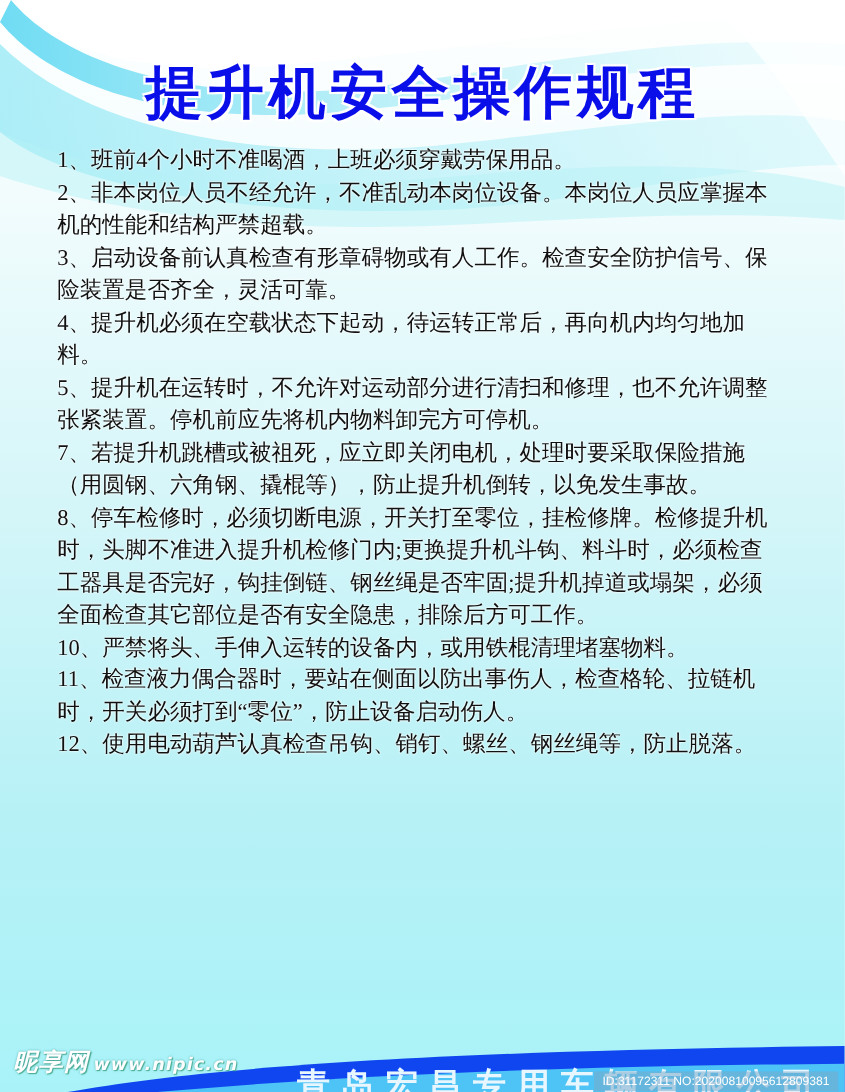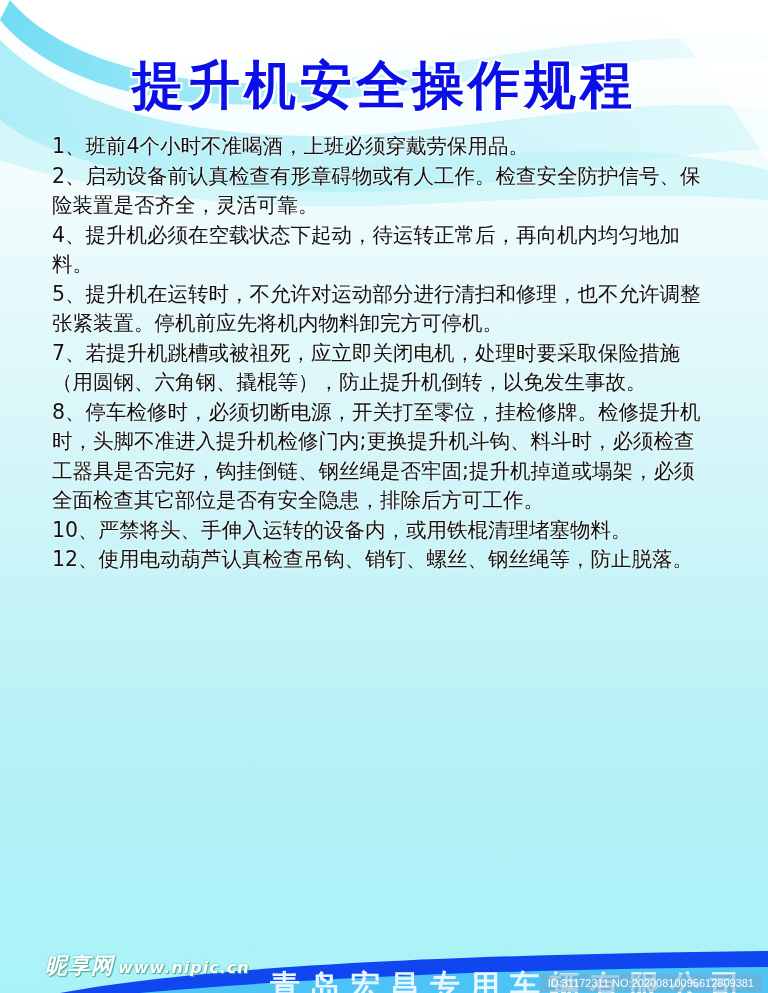--- a/index.html
+++ b/index.html
@@ -14,28 +14,27 @@
       position: absolute; left: 0; top: 50px; width: 768px; text-align: center;
       font-size: 52px; font-weight: bold; color: #0a0ee8; letter-spacing: 4px;
       text-shadow: 0 0 3px #fff, 0 0 3px #fff, 2px 2px 0 #fff, -2px -2px 0 #fff, 2px -2px 0 #fff, -2px 2px 0 #fff;
       line-height: 70px;
     }
     .rules {
       position: absolute; left: 52px; top: 132px; width: 660px;
       font-size: 20.5px; line-height: 29.5px; color: #111;
       text-shadow: 0 0 2px #fff, 0 0 2px #fff;
     }
-    .rule { margin: 0; padding: 0; }
+    .rule { margin: 0; padding: 0; font-family: Liberation Serif, serif; }
     .footer-band { position: absolute; left: 0; bottom: 0; width: 768px; height: 50px; }
     .watermark-left {
       position: absolute; left: 12px; bottom: 12px;
       font-size: 22px; font-weight: bold; font-style: italic; color: #fff;
       text-shadow: 0 0 2px #5aa, 1px 1px 1px #4a8;
       letter-spacing: 1px;
-      margin-left: 33px;
     }
     .watermark-left .site { font-size: 16px; margin-left: 4px; }
     .watermark-id {
       position: absolute; right: 6px; bottom: 1px;
       background: rgba(120,170,200,0.55); color: #fff; font-size: 11px;
       padding: 3px 8px; font-family: "Liberation Sans", sans-serif;
     }
     .company {
       position: absolute; right: 18px; bottom: -14px;
       font-size: 30px; font-weight: bold; color: #e8f7ff; letter-spacing: 10px;
@@ -63,26 +62,28 @@
     <path d="M10,0 C60,60 180,95 330,80 C480,62 600,30 768,40 L768,60 C600,50 480,85 330,100 C160,118 50,80 0,20 Z" fill="url(#sw1)"></path>
     <path d="M0,40 C80,120 240,150 420,130 C560,115 680,95 768,110 L768,150 C660,150 560,180 420,190 C230,200 60,170 0,120 Z" fill="url(#sw2)" opacity="0.75"></path>
     <path d="M0,120 C120,170 250,175 420,160 C580,145 690,150 768,170 L768,200 C650,190 520,200 400,205 C230,212 90,190 0,160 Z" fill="#b6f1f6" opacity="0.5"></path>
     <path d="M768,0 L768,160 C720,90 690,40 640,0 Z" fill="#ffffff" opacity="0.7"></path>
   </svg>
 
   <div class="title">提升机安全操作规程</div>
 
   <div class="rules">
     <p class="rule">1、班前4个小时不准喝酒，上班必须穿戴劳保用品。</p>
-    <p class="rule">2、启动设备前认真检查有形章碍物或有人工作。检查安全防护信号、保险装置是否齐全，灵活可靠。</p>
+    <p class="rule">2、非本岗位人员不经允许，不准乱动本岗位设备。本岗位人员应掌握本机的性能和结构严禁超载。</p>
+    <p class="rule">3、启动设备前认真检查有形章碍物或有人工作。检查安全防护信号、保险装置是否齐全，灵活可靠。</p>
     <p class="rule">4、提升机必须在空载状态下起动，待运转正常后，再向机内均匀地加料。</p>
     <p class="rule">5、提升机在运转时，不允许对运动部分进行清扫和修理，也不允许调整张紧装置。停机前应先将机内物料卸完方可停机。</p>
     <p class="rule">7、若提升机跳槽或被祖死，应立即关闭电机，处理时要采取保险措施（用圆钢、六角钢、撬棍等），防止提升机倒转，以免发生事故。</p>
     <p class="rule">8、停车检修时，必须切断电源，开关打至零位，挂检修牌。检修提升机时，头脚不准进入提升机检修门内;更换提升机斗钩、料斗时，必须检查工器具是否完好，钩挂倒链、钢丝绳是否牢固;提升机掉道或塌架，必须全面检查其它部位是否有安全隐患，排除后方可工作。</p>
     <p class="rule">10、严禁将头、手伸入运转的设备内，或用铁棍清理堵塞物料。</p>
+    <p class="rule">11、检查液力偶合器时，要站在侧面以防出事伤人，检查格轮、拉链机时，开关必须打到“零位”，防止设备启动伤人。</p>
     <p class="rule">12、使用电动葫芦认真检查吊钩、销钉、螺丝、钢丝绳等，防止脱落。</p>
   </div>
 
   <svg class="footer-band" viewBox="0 0 768 50" preserveAspectRatio="none">
     <path d="M60,50 C200,25 420,12 768,8 L768,50 Z" fill="#0f46f0"></path>
     <path d="M140,50 C320,34 520,26 768,24 L768,50 Z" fill="#4ec3f5"></path>
   </svg>
 
   <div class="company">青岛宏昌专用车辆有限公司</div>
 

